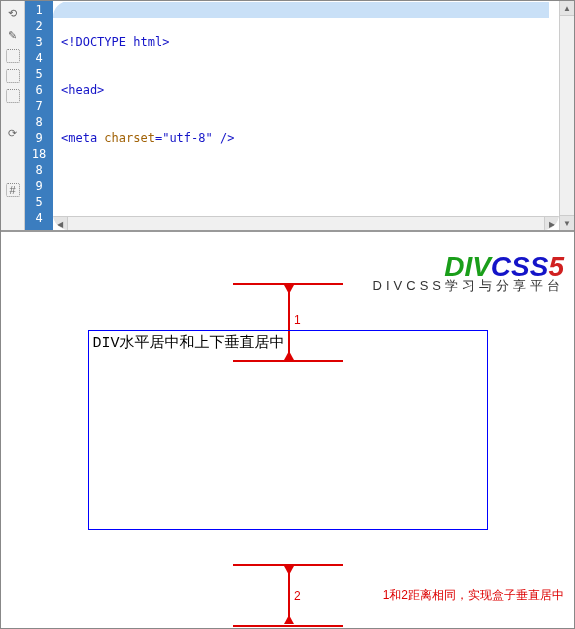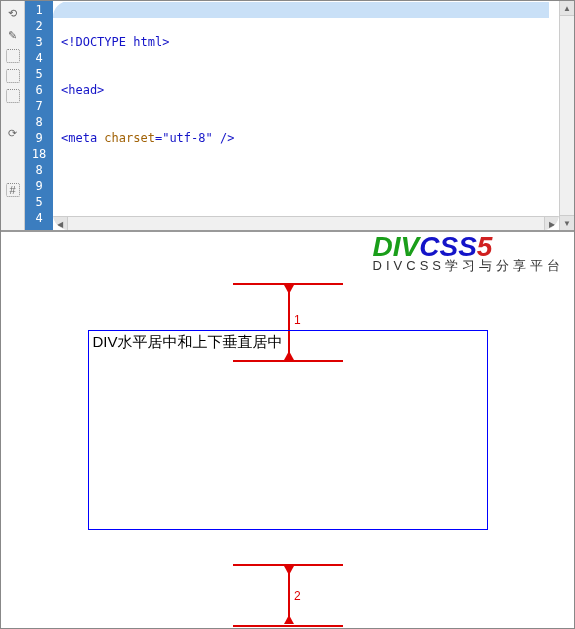--- a/index.html
+++ b/index.html
@@ -104,21 +104,22 @@
   .vscroll .track { flex: 1; }
 
   
   .preview {
     flex: 1;
     position: relative;
     border-top: 1px solid #999;
   }
   .logo {
     position: absolute;
-    right: 10px; top: 0;
+    right: 10px; top: 20px;
+    text-align: right;
     line-height: 1.05;
   }
   .logo .big {
     font-family: Arial Black, Arial, sans-serif;
     font-size: 28px;
     font-weight: 900;
     letter-spacing: 0;
     font-style: italic;
   }
   .logo .big .d { color: #1a9e1a; }
@@ -128,21 +129,21 @@
 
   .box {
     position: absolute;
     width: 400px; height: 200px;
     left: 50%; top: 50%;
     margin-left: -200px; margin-top: -100px;
     border: 1px solid #00f;
     font-size: 15px;
     color: #000;
     padding: 2px 4px;
-    font-family: Liberation Sans, sans-serif;
+    font-family: Liberation Mono, monospace;
   }
 
   .redline {
     position: absolute;
     background: #d00;
   }
   .red-hline-top  { left: 232px; top: 51px; width: 110px; height: 2px; }
   .red-hline-boxt { left: 232px; top: 128px; width: 110px; height: 2px; }
   .red-hline-boxb { left: 232px; top: 332px; width: 110px; height: 2px; }
   .red-hline-bot  { left: 232px; top: 393px; width: 110px; height: 2px; }
@@ -263,13 +264,14 @@
     <span>DIV水平居中和上下垂直居中</span>
   </div>
 
   <div class="redline red-hline-boxb"></div>
   <div class="redline red-hline-bot"></div>
   <div class="redline red-vline-2"></div>
   <div class="arrowhead arr-down a2d"></div>
   <div class="arrowhead arr-up a2u"></div>
   <div class="numlabel num2">2</div>
 
+  <div class="note">1和2距离相同，实现盒子垂直居中</div>
 </div>
 
 </body></html>

